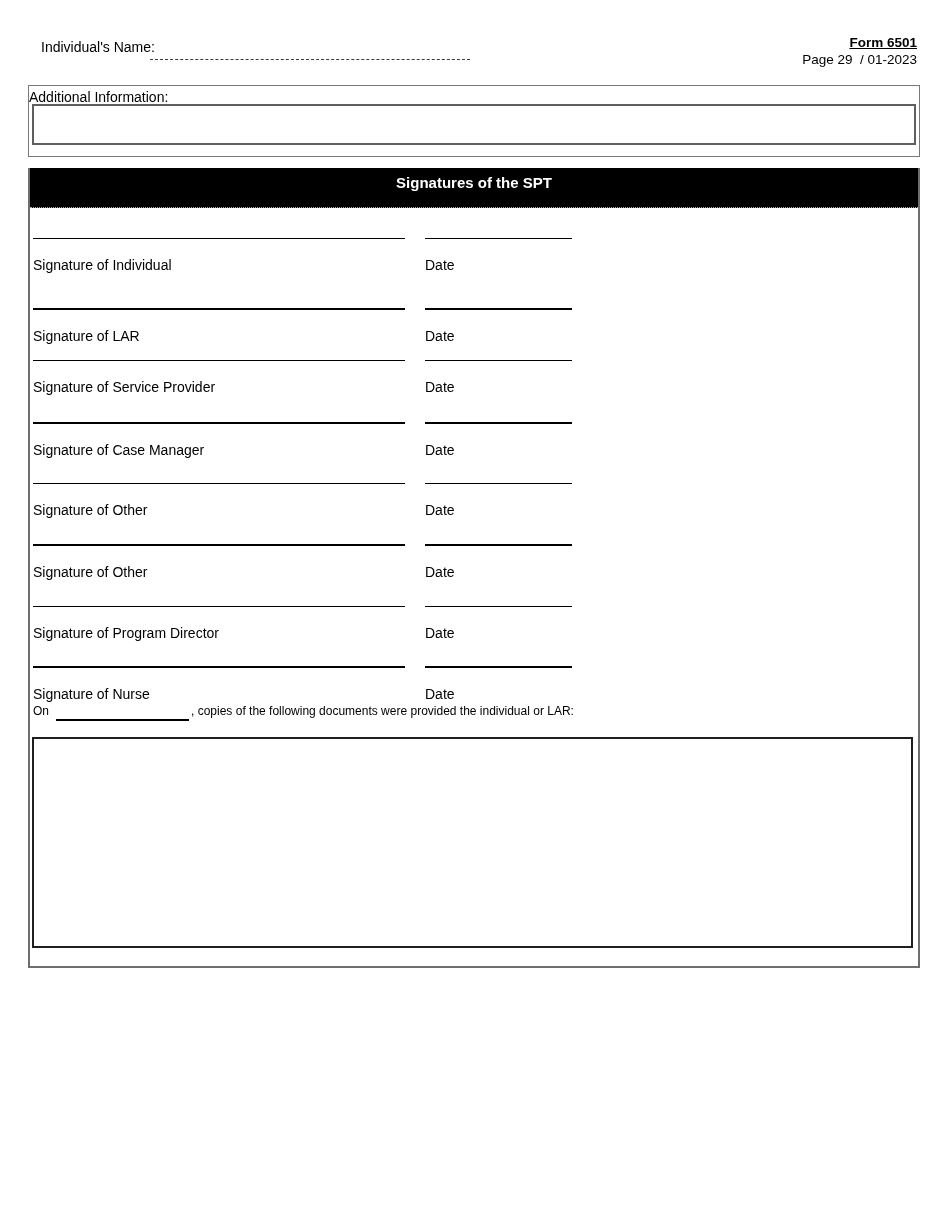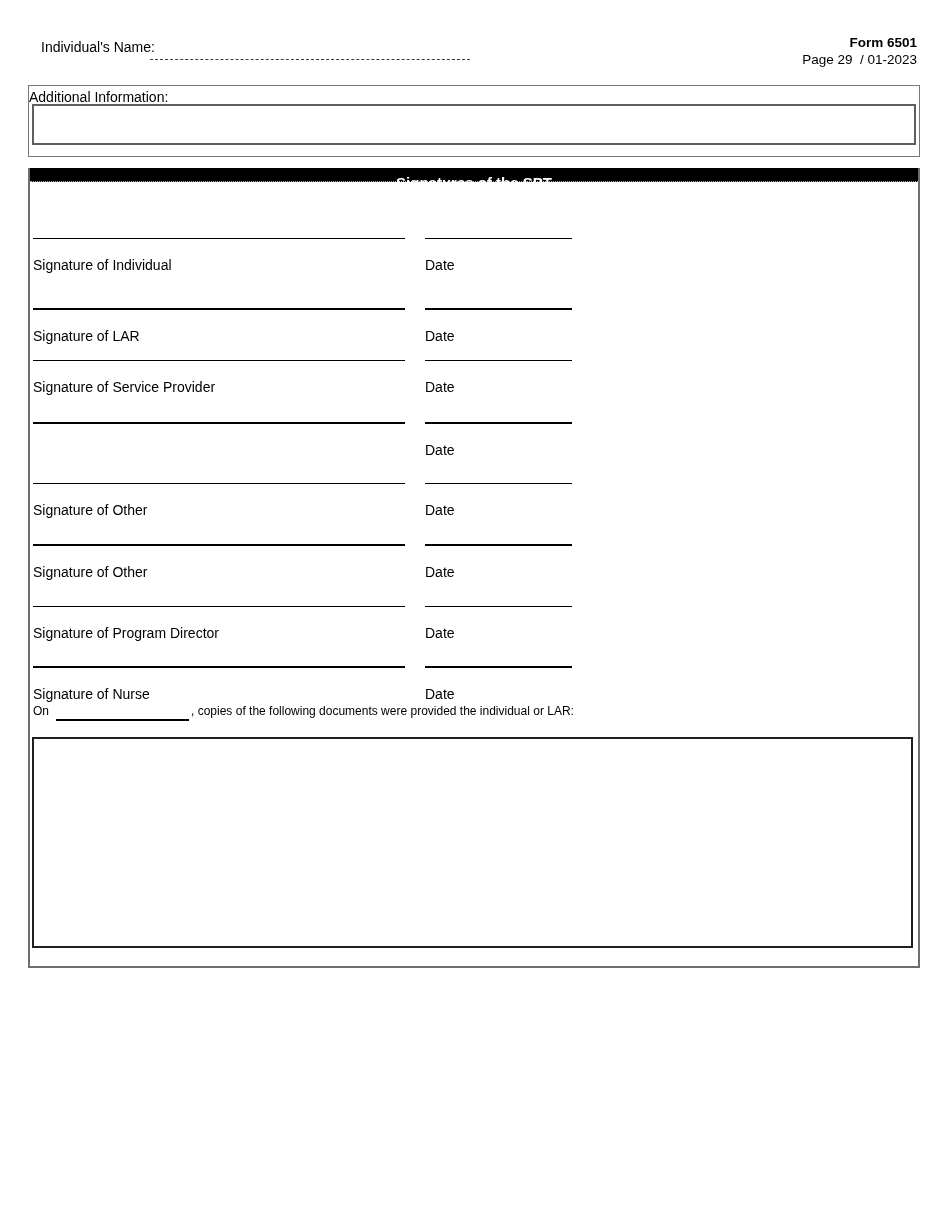--- a/index.html
+++ b/index.html
@@ -22,21 +22,21 @@
   .name-label { position: absolute; left: 33px; top: 39px; margin-left: 8px; }
   .name-field {
     position: absolute; left: 150px; top: 44px;
     width: 320px; height: 16px;
     border-bottom: 1px dashed #3a3a3a;
   }
   .form-meta {
     position: absolute; right: 33px; top: 35px;
     text-align: right; font-size: 13.5px;
   }
-  .form-number { font-weight: bold; }
+  .form-number { font-weight: bold; text-decoration: underline; }
   .page-info { margin-top: 2px; white-space: pre; }
 
   
   .addl-box {
     position: absolute; left: 28px; top: 85px;
     width: 892px; height: 72px;
     border: 1px solid #787878;
   }
   .addl-label { position: absolute; left: 0; top: 3px; }
   .addl-input {
@@ -49,21 +49,21 @@
 
   
   .spt-section {
     position: absolute; left: 28px; top: 168px;
     width: 892px; height: 800px;
     border: 2px solid #6e6e6e;
     border-top: none;
   }
   .spt-header {
     position: absolute; left: 0; top: 0;
-    width: 100%; height: 14px;
+    width: 100%; height: 40px;
     background: #000; color: #fff;
     font-size: 15px; font-weight: bold;
     text-align: center; line-height: 30px;
     border-bottom: 1px dotted #aaa;
   }
   .sig-row { position: absolute; left: 3px; width: 560px; }
   .sig-row .rule {
     width: 372px; height: 0;
     border-top: 1px solid #000;
   }
@@ -147,20 +147,21 @@
       <div class="rule"></div>
       <div class="row-label txt">Signature of Service Provider</div>
       <div class="date-col">
         <div class="rule"></div>
         <div class="row-label txt">Date</div>
       </div>
     </div>
 
     <div class="sig-row row-3 thick">
       <div class="rule"></div>
+      <div class="row-label txt">Signature of Case Manager</div>
       <div class="date-col">
         <div class="rule"></div>
         <div class="row-label txt">Date</div>
       </div>
     </div>
 
     <div class="sig-row row-4">
       <div class="rule"></div>
       <div class="row-label txt">Signature of Other</div>
       <div class="date-col">

